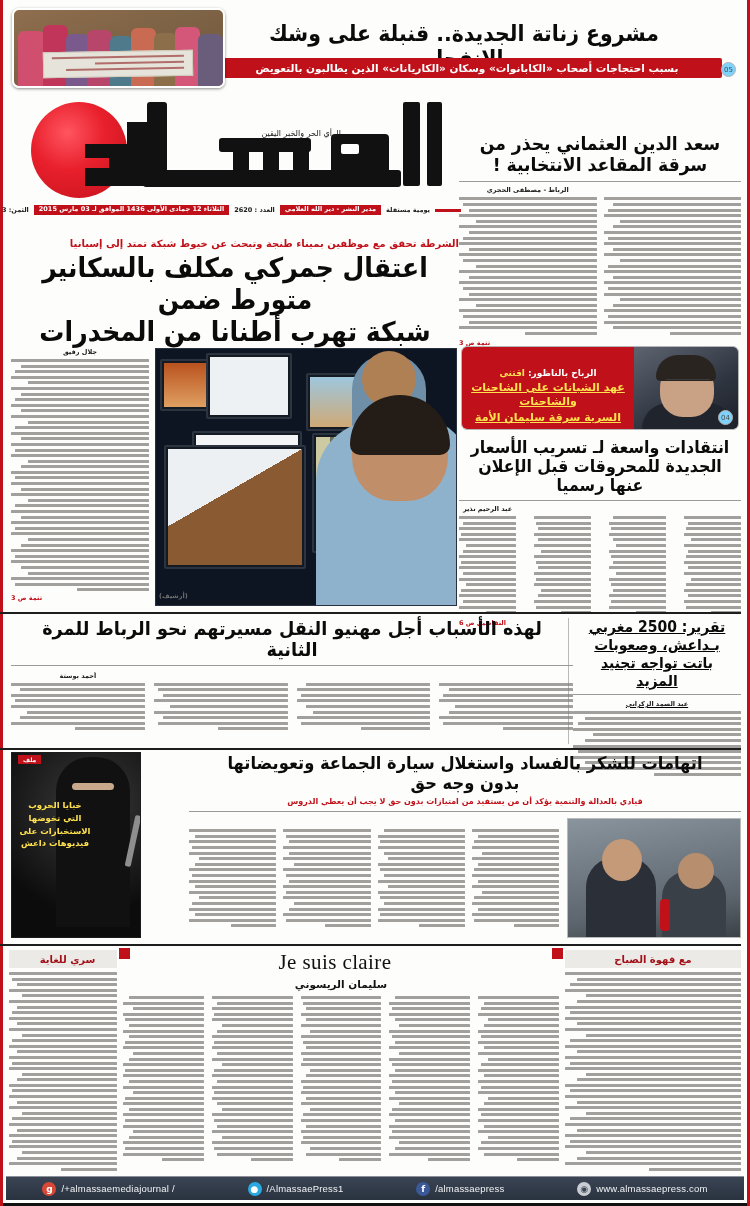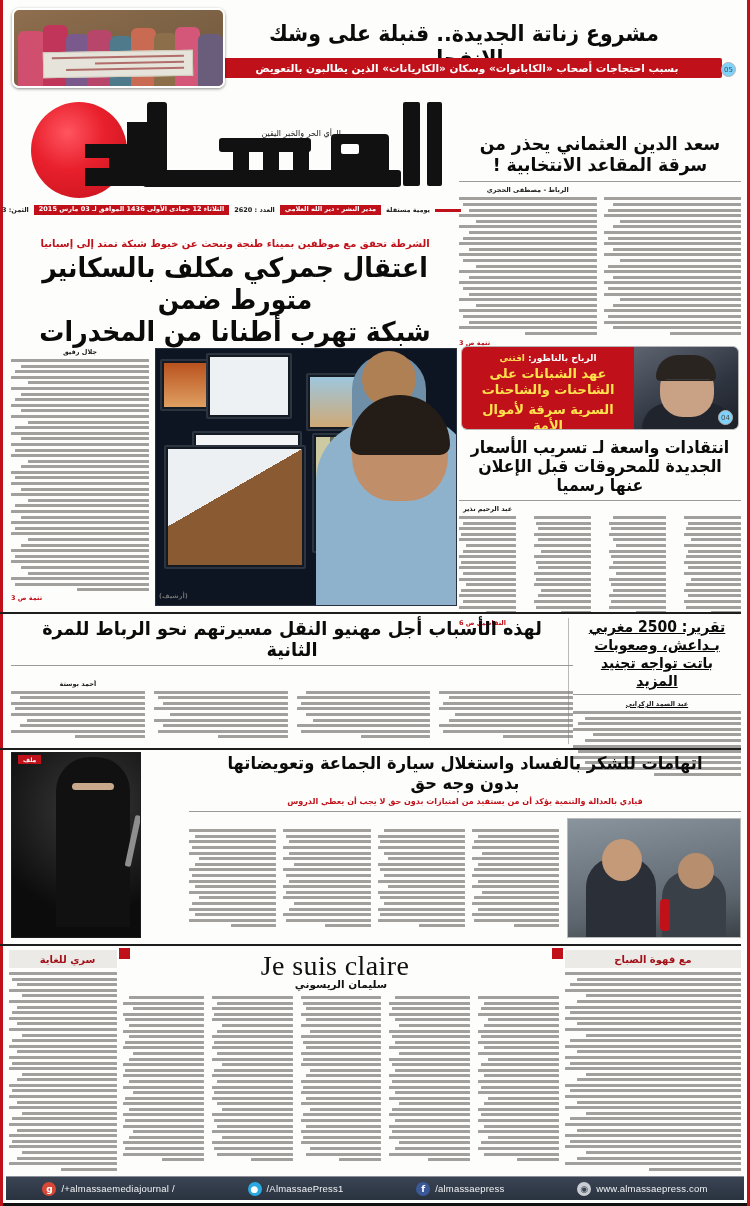--- a/index.html
+++ b/index.html
@@ -127,21 +127,21 @@
   .info-pill {
     background: #c0111b; color: #fff; font-size: 6.5px; font-weight: bold;
     padding: 1.5px 5px; white-space: nowrap; line-height: 1.1;
   }
   .info-txt { font-size: 6.5px; font-weight: bold; color: #1a1a1a; white-space: nowrap; }
   .info-grow { flex: 1 1 auto; height: 2px; background: #c0111b; }
 
   
   #main-kicker {
     position: absolute; top: 238px; left: 8px; width: 448px;
-    font-size: 10px; font-weight: bold; color: #c0111b; text-align: center;
+    font-size: 10px; font-weight: bold; color: #c0111b; text-align: right;
     letter-spacing: -.1px;
   }
   #main-head {
     position: absolute; top: 252px; left: 8px; width: 448px;
     font-size: 27px; line-height: 1.18;
   }
 
   
   #promo-rabah {
     position: absolute; top: 346px; right: 8px; width: 278px; height: 84px;
@@ -164,27 +164,28 @@
   #promo-photo .suit {
     position: absolute; left: 8px; bottom: 0; width: 92px; height: 26px;
     background: #20242c; border-radius: 28px 28px 0 0;
   }
   #promo-photo .glasses {
     position: absolute; left: 32px; top: 32px; width: 44px; height: 7px;
     border-top: 1.5px solid #3a3a3a;
   }
   #promo-red {
     flex: 1; background: #c0111b; color: #fff; padding: 6px 7px 4px;
-    display: flex; flex-direction: column; justify-content: space-between; gap: 3px;
+    display: flex; flex-direction: column; justify-content: flex-end; gap: 3px;
   }
   #promo-red .l1 { font-size: 9px; font-weight: bold; text-align: center; }
   #promo-red .l1 b { color: #ffe24d; }
   #promo-red .l2, #promo-red .l3 {
-    font-size: 13px; font-weight: bold; text-align: center; color: #ffe24d;
+    font-size: 11px; font-weight: bold; text-align: center; color: #ffe24d;
     line-height: 1.25;
+    text-decoration: underline;
   }
   #badge04 { top: 410px; right: 14px; }
 
   
   #art-fuel { position: absolute; top: 436px; right: 6px; width: 282px; }
   #art-fuel .h { font-size: 17px; padding: 2px 2px 5px; }
   #fuel-cols { display: flex; gap: 18px; margin-top: 4px; }
   #fuel-cols > div { flex: 1; }
 
   
@@ -229,21 +230,21 @@
   
   #art-daesh { position: absolute; top: 618px; right: 6px; width: 168px; text-decoration: underline; }
   #art-daesh .h { font-size: 15px; line-height: 1.2; }
   #art-daesh .cols { margin-top: 5px; }
 
   #midband-sep { position: absolute; top: 618px; right: 178px; width: 1px; height: 126px; background: #b9b9b9; }
 
   
   #art-transport { position: absolute; top: 618px; left: 8px; width: 562px; }
   #art-transport .h { font-size: 19px; }
-  #trans-cols { display: flex; gap: 9px; margin-top: 14px; align-items: flex-end; }
+  #trans-cols { display: flex; gap: 9px; margin-top: 6px; align-items: flex-end; }
   #trans-cols > div { flex: 1; }
 
   #lower-rule { position: absolute; top: 748px; left: 6px; right: 6px; }
 
   
   #art-corrupt { position: absolute; top: 754px; right: 6px; width: 552px; }
   #art-corrupt .h { font-size: 17.5px; }
   #art-corrupt .sub {
     font-size: 8px; color: #c0111b; font-weight: bold; text-align: center; margin-top: 4px;
   }
@@ -318,21 +319,21 @@
   #op-left-title  { left: 6px;  width: 108px; padding-left: 9px; }
   .op-sqr {
     position: absolute; top: 948px; width: 11px; height: 11px; background: #c0111b;
   }
   #op-sqr-r { right: 184px; }
   #op-sqr-l { left: 116px; }
 
   #je-suis {
     position: absolute; top: 950px; left: 120px; right: 200px;
     text-align: center; font-family: "Liberation Serif", "DejaVu Serif", serif;
-    font-size: 28px; color: #111; letter-spacing: .4px;
+    font-size: 21px; color: #111; letter-spacing: .4px;
   }
   #je-author {
     position: absolute; top: 978px; left: 120px; right: 188px;
     text-align: center; font-size: 10.5px; font-weight: bold; color: #111;
   }
 
   #op-right-body { position: absolute; top: 972px; right: 6px; width: 176px; }
   #op-left-body  { position: absolute; top: 972px; left: 6px;  width: 108px; }
   #op-center-body {
     position: absolute; top: 996px; left: 120px; right: 188px;
@@ -508,21 +509,21 @@
         <div class="face"></div>
       <div class="hair"></div>
         <div class="glasses"></div>
     </div>
     <div id="promo-red">
       <div class="l1 ar">
         <span>الرباح بالناظور:</span>
         <b>اقتنى</b>
       </div>
       <div class="l2 ar">عهد الشبانات على الشاحنات والشاحنات</div>
-      <div class="l3 ar">السرية سرقة لأموال الأمة</div>
+      <div class="l3 ar">السرية سرقة سليمان الأمة</div>
     </div>
   </div>
   <div id="badge04" class="pagebadge">04</div>
 
   <div id="art-fuel">
     <div class="h hl ar">انتقادات واسعة لـ تسريب الأسعار الجديدة للمحروقات قبل الإعلان عنها رسميا</div>
     <div class="rule-thin"></div>
     <div id="fuel-cols">
       <div class="body-col">
         <div class="byline">&nbsp;</div>
@@ -866,20 +867,21 @@
       </div>
     </div>
   </div>
 
   <div id="daesh-box">
     <div class="bg"></div>
     <div class="fig"></div>
     <div class="eyes"></div>
     <div class="knife"></div>
     <div class="tag ar">ملف</div>
+    <div class="cap ar">خبايا الحروب التي تخوضها الاستخبارات على فيديوهات داعش</div>
   </div>
 
   <div id="opinion-rule" class="rule"></div>
 
   <div id="op-right-title" class="ar">مع قهوة الصباح</div>
   <div id="op-sqr-r" class="op-sqr"></div>
 
   <div id="op-left-title" class="ar">سري للغاية</div>
   <div id="op-sqr-l" class="op-sqr"></div>
 

